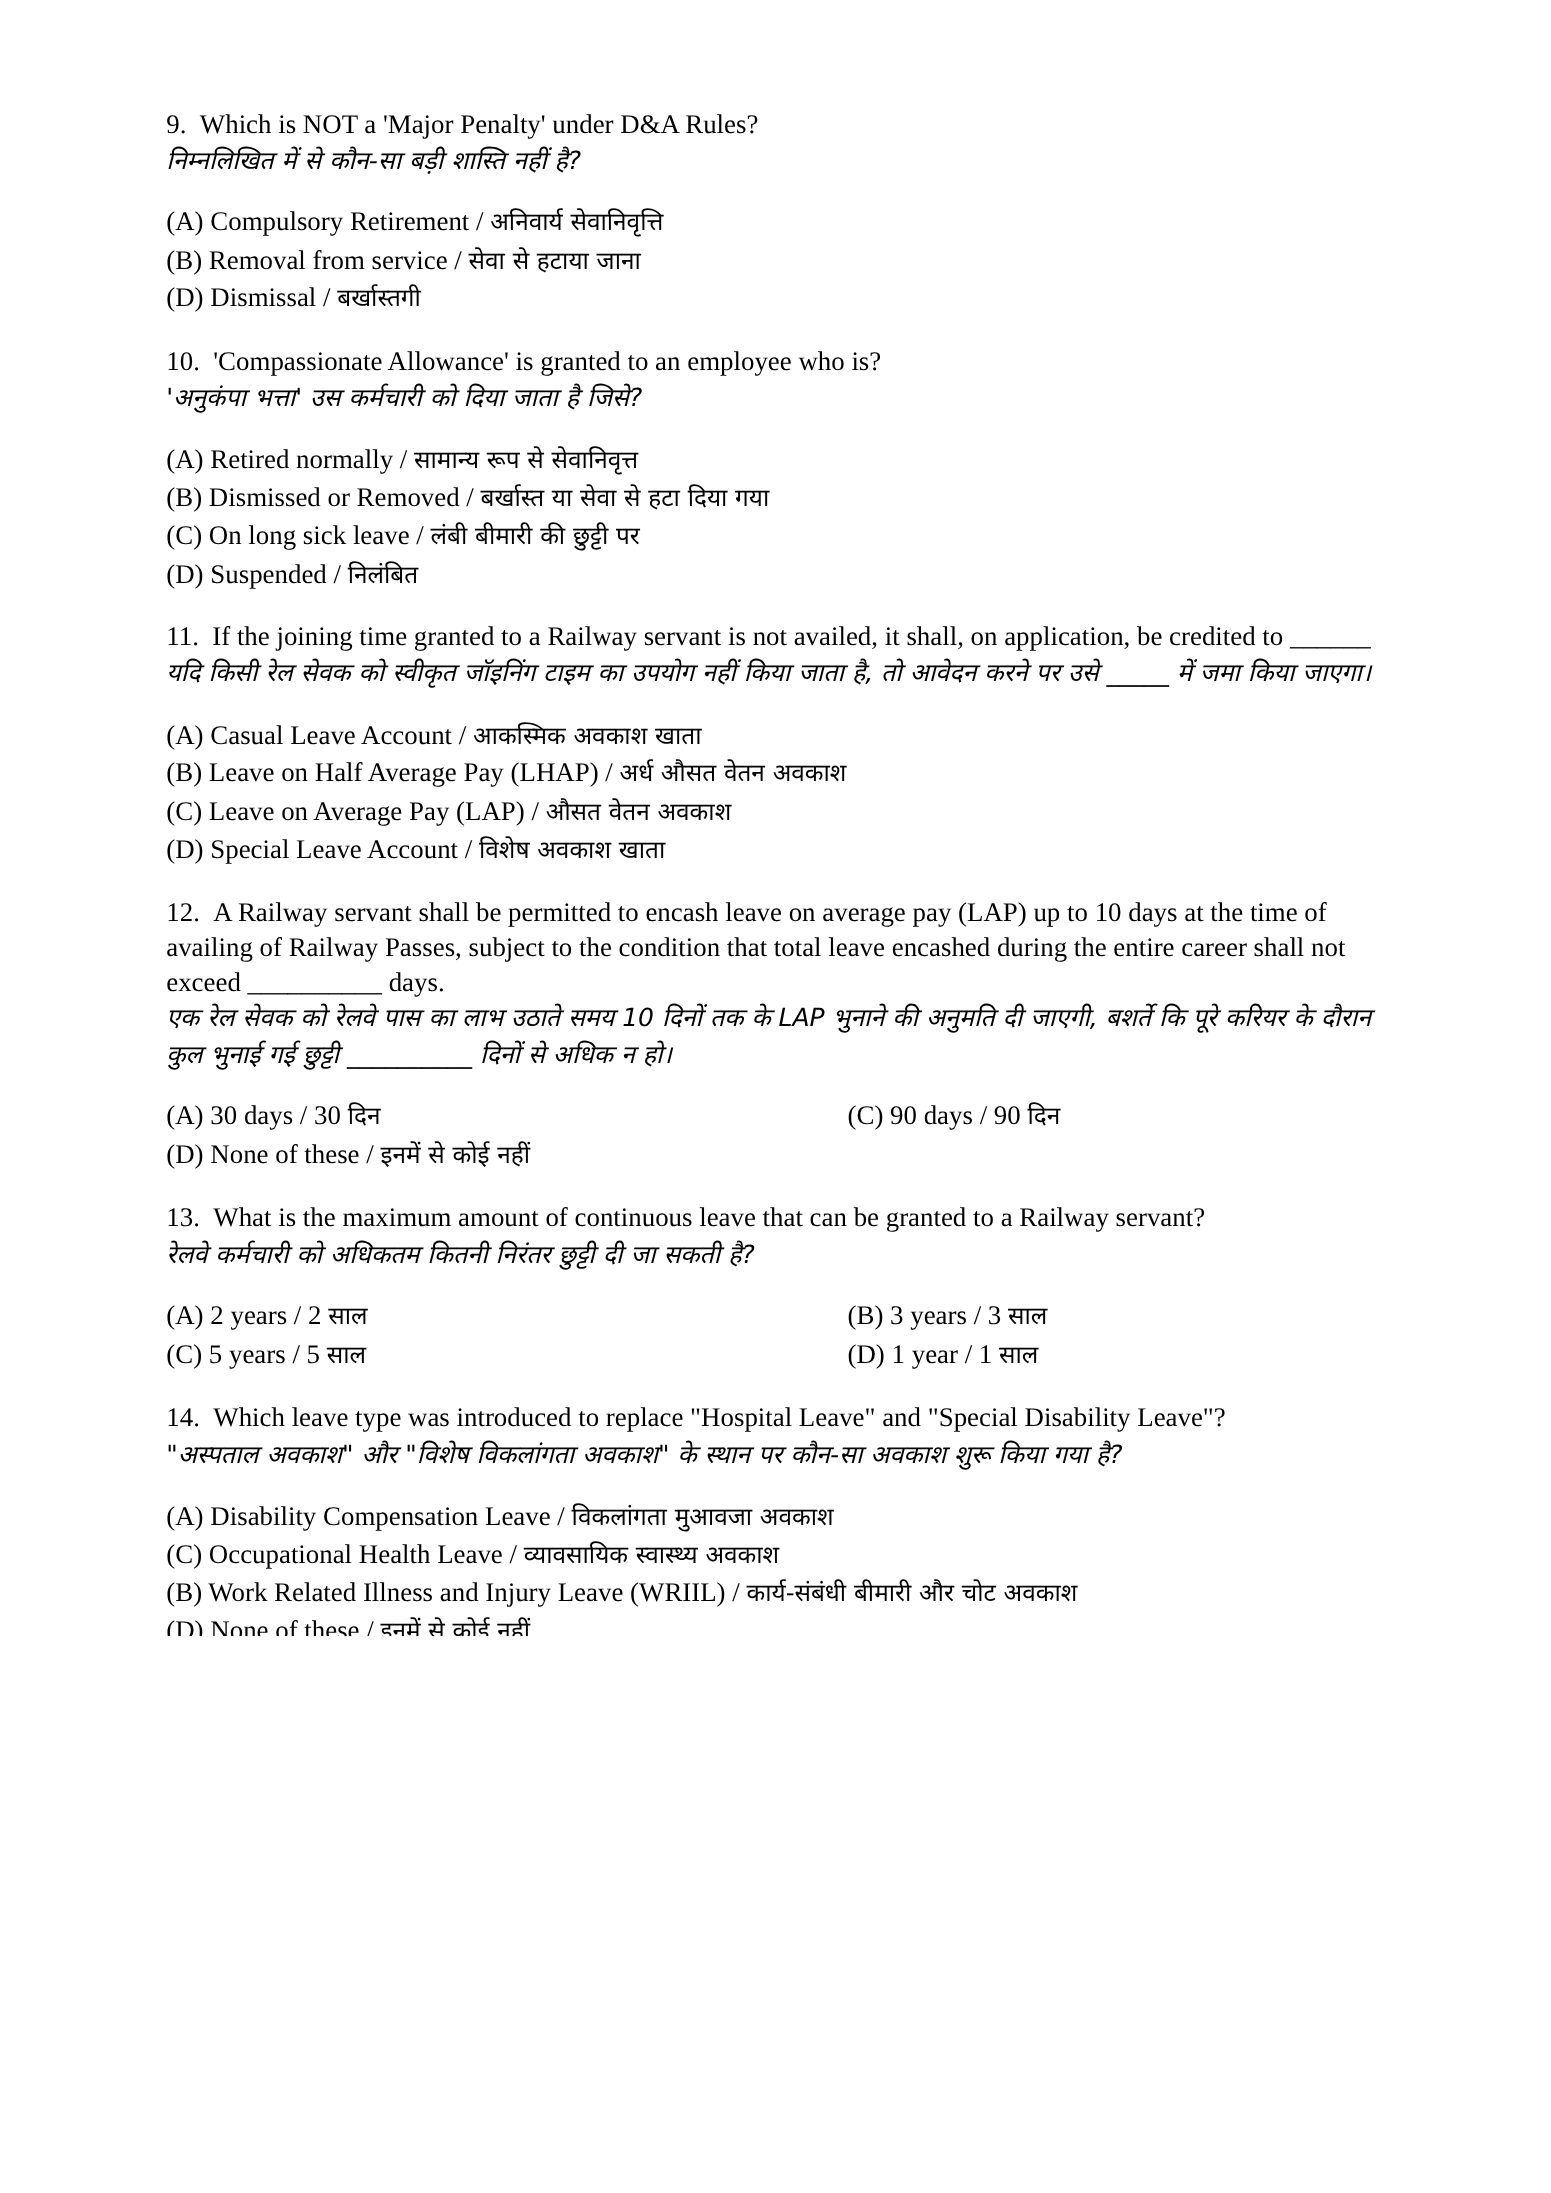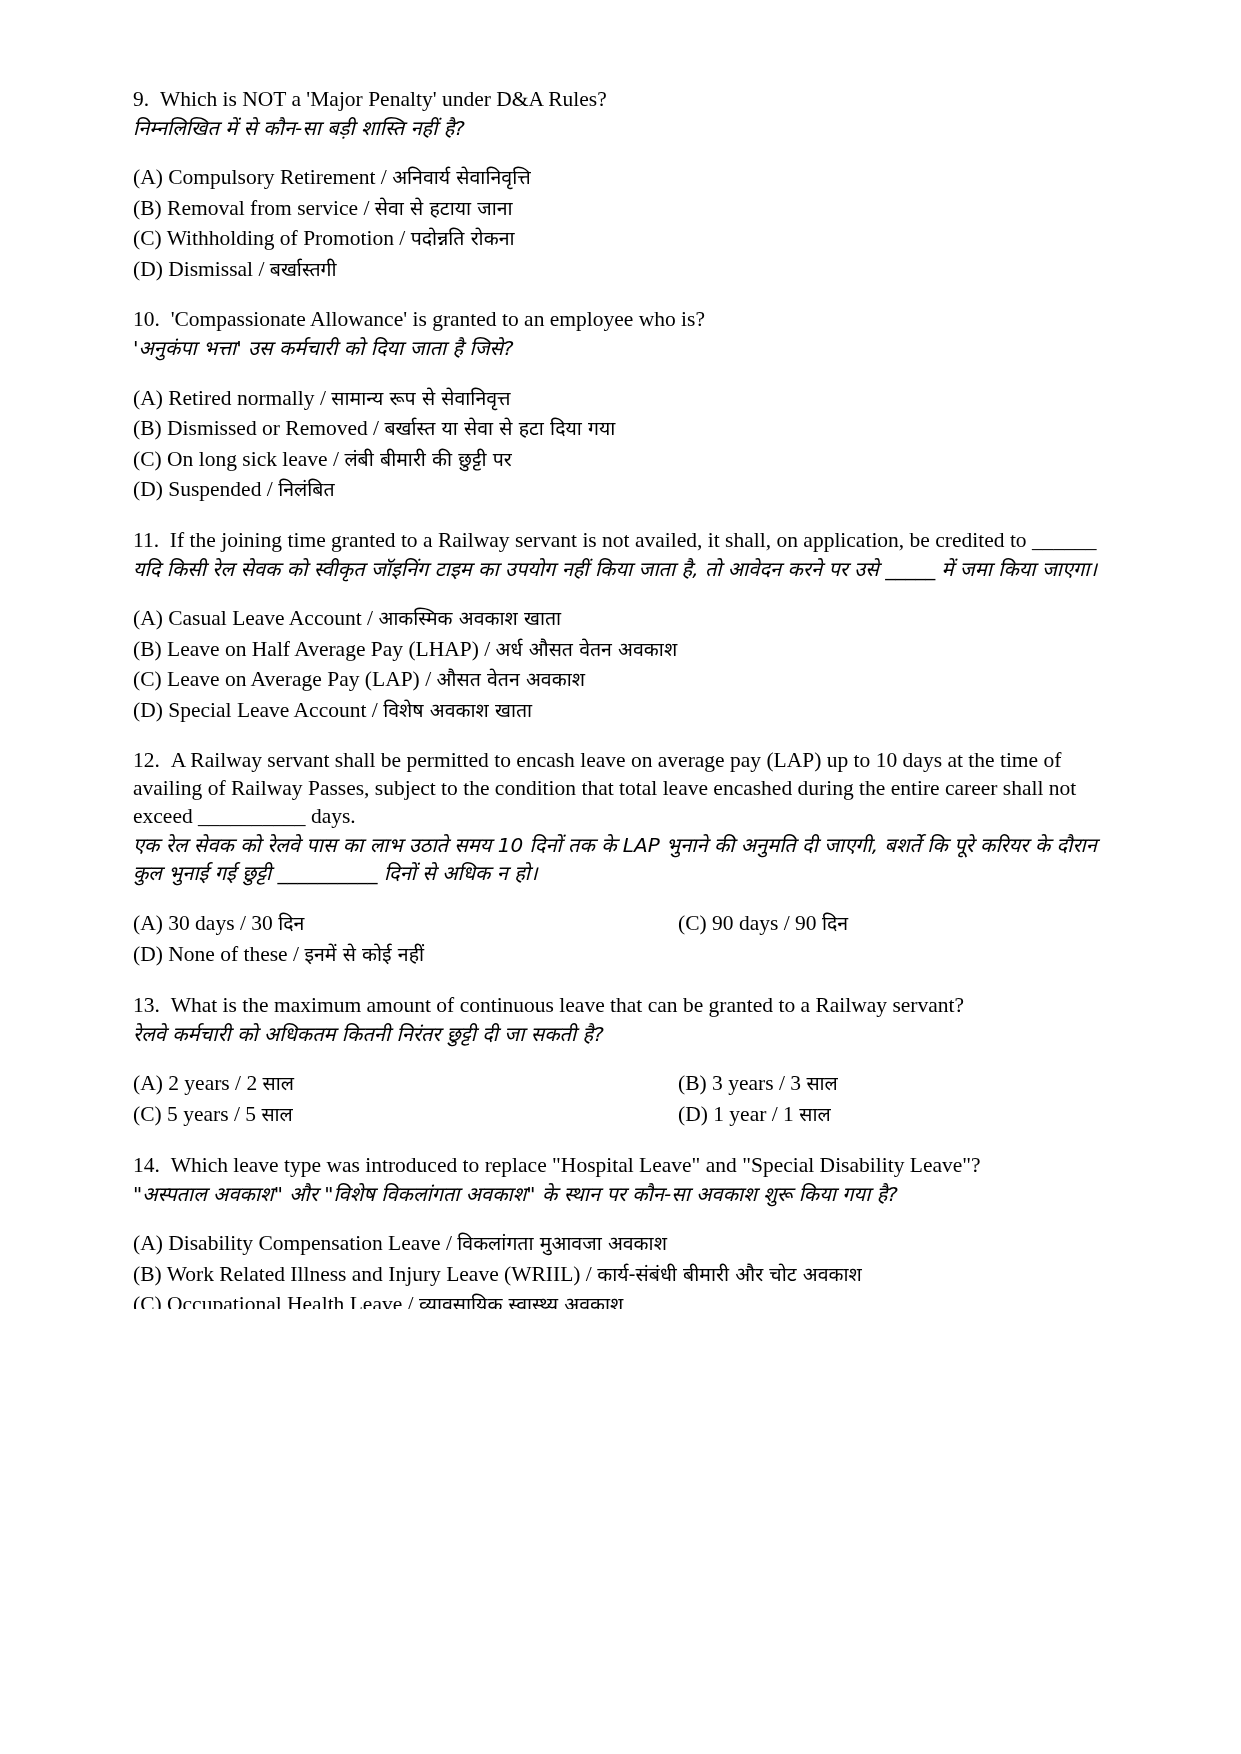--- a/index.html
+++ b/index.html
@@ -99,21 +99,20 @@
 
 <div class="page">
   <div class="content" id="question-list">
       <div class="question">
         <p class="q-stem en"><span class="q-num">9.</span>&nbsp;&nbsp;<span>Which is NOT a 'Major Penalty' under D&amp;A Rules?</span></p>
         <p class="q-stem hi">निम्नलिखित में से कौन-सा बड़ी शास्ति नहीं है?</p>
         <div class="opt-gap"></div>
         <div class="options">
           <div class="opt"><span class="en">(A)</span> <span class="en">Compulsory Retirement /</span> <span class="hi">अनिवार्य सेवानिवृत्ति</span></div>
           <div class="opt"><span class="en">(B)</span> <span class="en">Removal from service /</span> <span class="hi">सेवा से हटाया जाना</span></div>
-          <div class="opt"><span class="en">(C)</span> <span class="en">Withholding of Promotion /</span> <span class="hi">पदोन्नति रोकना</span></div>
           <div class="opt"><span class="en">(D)</span> <span class="en">Dismissal /</span> <span class="hi">बर्खास्तगी</span></div>
         </div>
       </div>
       <div class="question">
         <p class="q-stem en"><span class="q-num">10.</span>&nbsp;&nbsp;<span>'Compassionate Allowance' is granted to an employee who is?</span></p>
         <p class="q-stem hi">'अनुकंपा भत्ता' उस कर्मचारी को दिया जाता है जिसे?</p>
         <div class="opt-gap"></div>
         <div class="options">
           <div class="opt"><span class="en">(A)</span> <span class="en">Retired normally /</span> <span class="hi">सामान्य रूप से सेवानिवृत्त</span></div>
           <div class="opt"><span class="en">(B)</span> <span class="en">Dismissed or Removed /</span> <span class="hi">बर्खास्त या सेवा से हटा दिया गया</span></div>
@@ -152,21 +151,21 @@
           <div class="opt"><span class="en">(C)</span> <span class="en">5 years / 5</span> <span class="hi">साल</span></div>
           <div class="opt"><span class="en">(D)</span> <span class="en">1 year / 1</span> <span class="hi">साल</span></div>
         </div>
       </div>
       <div class="question">
         <p class="q-stem en"><span class="q-num">14.</span>&nbsp;&nbsp;<span>Which leave type was introduced to replace "Hospital Leave" and "Special Disability Leave"?</span></p>
         <p class="q-stem hi">"अस्पताल अवकाश" और "विशेष विकलांगता अवकाश" के स्थान पर कौन-सा अवकाश शुरू किया गया है?</p>
         <div class="opt-gap"></div>
         <div class="options">
           <div class="opt"><span class="en">(A)</span> <span class="en">Disability Compensation Leave /</span> <span class="hi">विकलांगता मुआवजा अवकाश</span></div>
+          <div class="opt"><span class="en">(C)</span> <span class="en">Occupational Health Leave /</span> <span class="hi">व्यावसायिक स्वास्थ्य अवकाश</span></div>
           <div class="opt"><span class="en">(B)</span> <span class="en">Work Related Illness and Injury Leave (WRIIL) /</span> <span class="hi">कार्य-संबंधी बीमारी और चोट अवकाश</span></div>
-          <div class="opt"><span class="en">(C)</span> <span class="en">Occupational Health Leave /</span> <span class="hi">व्यावसायिक स्वास्थ्य अवकाश</span></div>
           <div class="opt"><span class="en">(D)</span> <span class="en">None of these /</span> <span class="hi">इनमें से कोई नहीं</span></div>
         </div>
       </div>
     </div>
 
   <div class="page-number">3</div>
 </div>
 
 </body></html>

